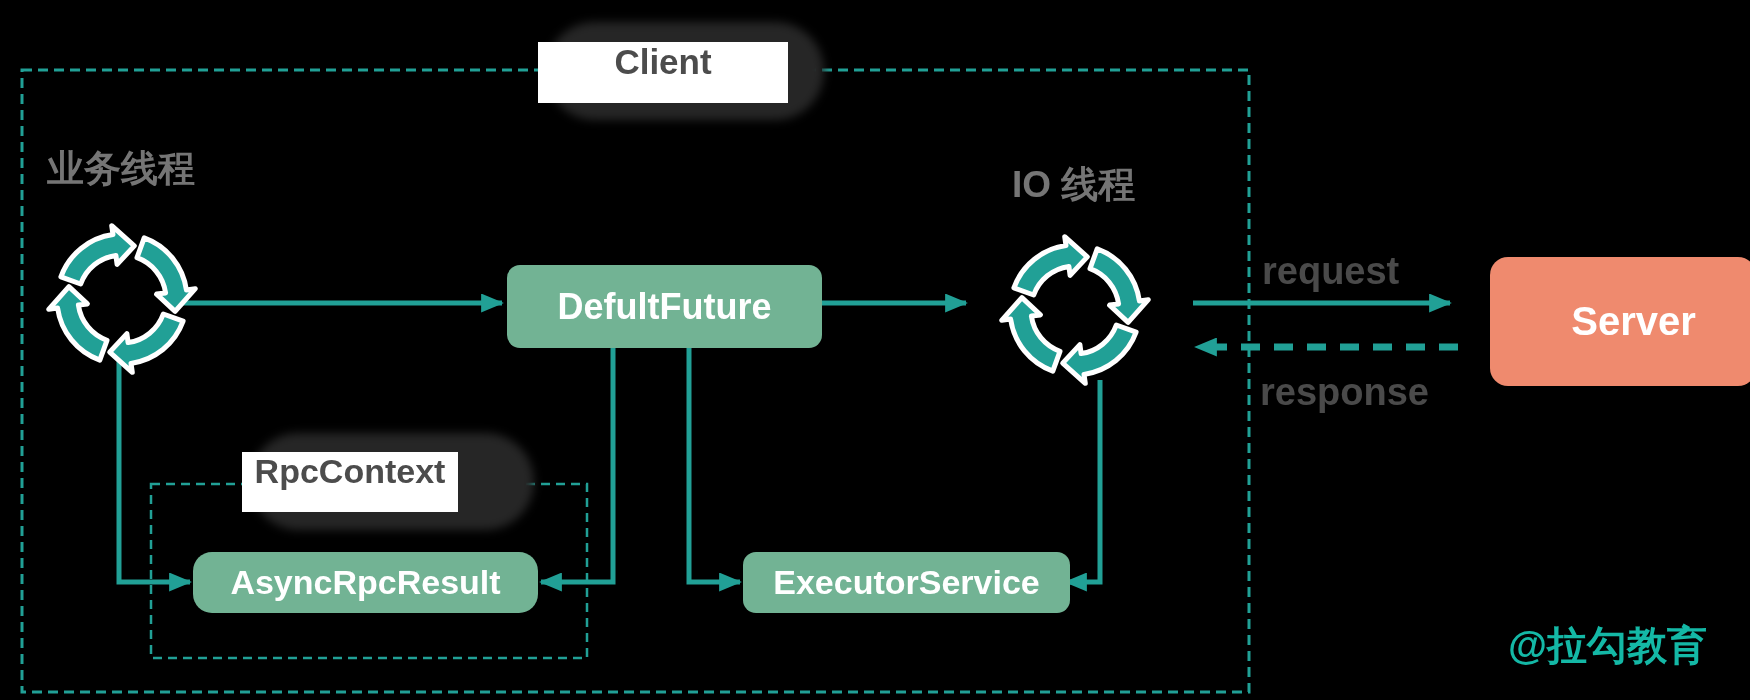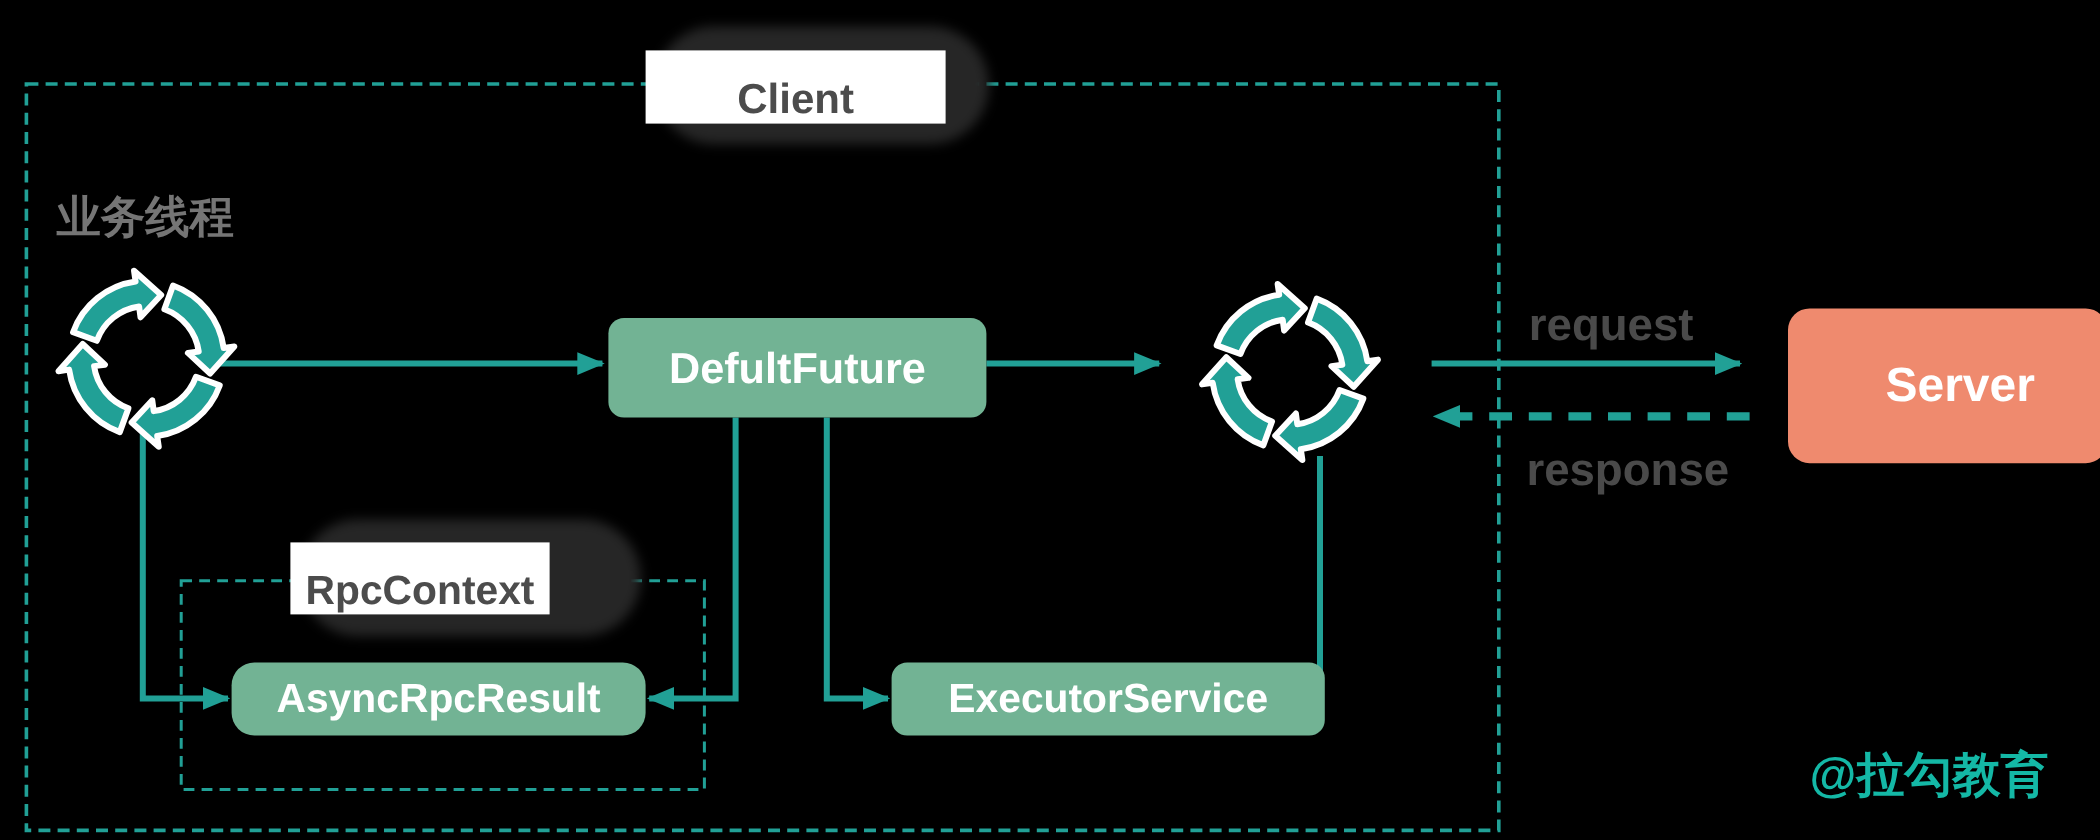--- a/index.html
+++ b/index.html
@@ -9,55 +9,55 @@
     font-family:"Liberation Sans","DejaVu Sans",sans-serif;
   }
   #wires{position:absolute;left:0;top:0;z-index:1;}
   .pill-shadow{
     position:absolute;z-index:2;border-radius:60px;
     background:var(--shadow,#262626);
     filter:blur(5px);
   }
   .white-label{
     position:absolute;z-index:3;background:#fff;
-    display:flex;align-items:flex-end;justify-content:center;
+    display:flex;align-items:flex-start;justify-content:center;
     font-weight:700;color:var(--gray_dark,#4c4c4c);
   }
   .green-node{
     position:absolute;z-index:3;background:var(--green,#72b394);
     border-radius:13px;display:flex;align-items:center;justify-content:center;
     font-weight:700;color:#fff;
   }
   .server-node{
     position:absolute;z-index:3;background:var(--salmon,#ef8a6e);
     border-radius:18px;display:flex;align-items:center;justify-content:center;
     font-weight:700;color:#fff;padding-left:21px;
   }
   .thread-label{
     position:absolute;z-index:2;color:var(--gray_label,#757575);
     font-weight:700;font-size:37px;white-space:nowrap;
   }
   .edge-label{
     position:absolute;z-index:2;color:var(--text_dark,#4a4a4a);
-    font-weight:700;font-size:38px;white-space:nowrap;margin-left:12px;
+    font-weight:700;font-size:38px;white-space:nowrap;
   }
   .watermark{
     position:absolute;z-index:4;color:#14b8a6;font-weight:700;font-size:40px;
     white-space:nowrap;
   }
   
   #client-shadow{left:546px;top:22px;width:278px;height:98px;}
   #client-box{left:538px;top:42px;width:250px;height:61px;font-size:35px;}
   #rpccontext-shadow{left:250px;top:433px;width:284px;height:97px;}
   #rpccontext-box{left:242px;top:452px;width:216px;height:60px;font-size:34px;}
-  #biz-thread-label{left:47px;top:156px;}
+  #biz-thread-label{left:47px;top:144px;}
   #io-thread-label{left:1012px;top:160px;}
   #defultfuture-box{left:507px;top:265px;width:315px;height:83px;font-size:36px;}
   #asyncrpcresult-box{left:193px;top:552px;width:345px;height:61px;font-size:34px;border-radius:19px;}
-  #executorservice-box{left:743px;top:552px;width:361px;height:61px;font-size:34px;}
+  #executorservice-box{left:743px;top:552px;width:327px;height:61px;font-size:34px;}
   #server-box{left:1490px;top:257px;width:245px;height:129px;font-size:40px;}
   #request-label{left:1262px;top:250px;}
   #response-label{left:1260px;top:371px;}
   #watermark{left:1508px;top:618px;}
 </style>
 </head>
 <body>
 
 <div id="canvas">
 
@@ -103,20 +103,21 @@
       <use href="#spin-arrow" transform="rotate(270 80 80)"></use>
     </g>
   </svg>
 
   <div id="client-shadow" class="pill-shadow"></div>
   <div id="client-box" class="white-label">
     <span>Client</span>
   </div>
 
   <div id="biz-thread-label" class="thread-label">业务线程</div>
+  <div id="io-thread-label" class="thread-label">IO 线程</div>
 
   <div id="defultfuture-box" class="green-node">
     <span>DefultFuture</span>
   </div>
 
   <div id="rpccontext-shadow" class="pill-shadow"></div>
   <div id="rpccontext-box" class="white-label">
     <span>RpcContext</span>
   </div>
 

